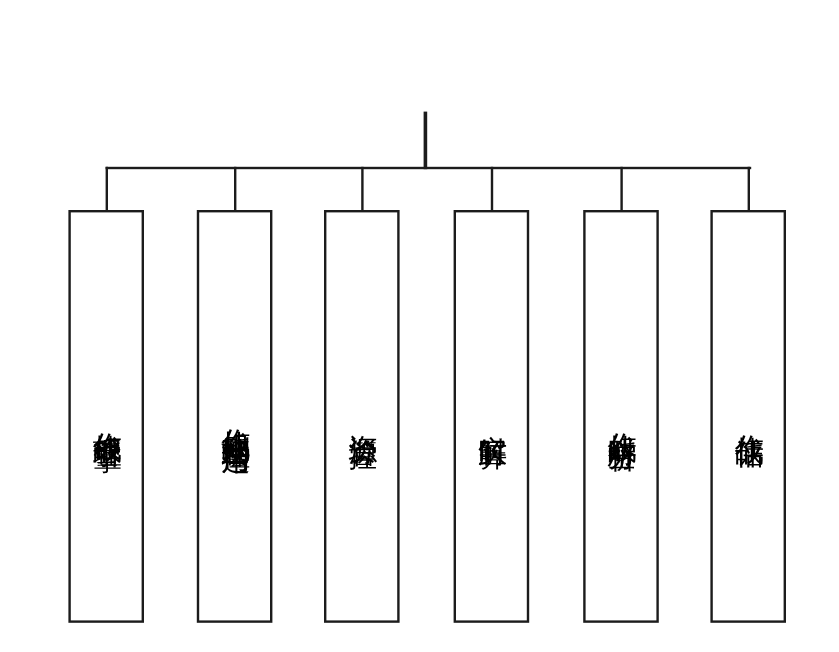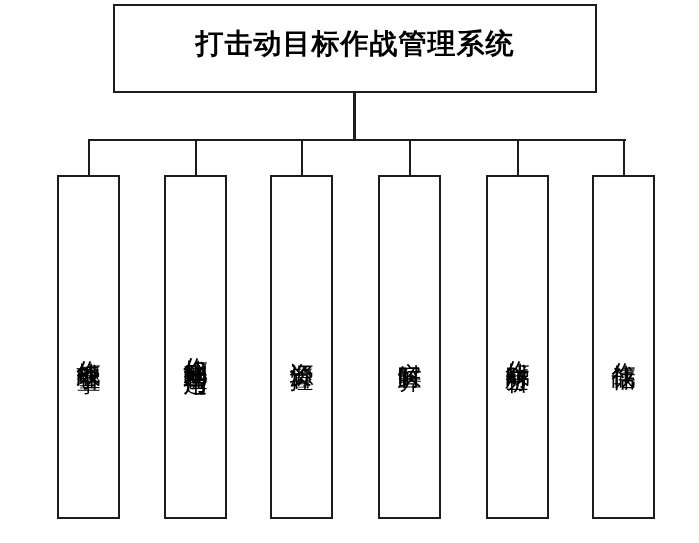--- a/index.html
+++ b/index.html
@@ -80,23 +80,20 @@
     letter-spacing: 2px;
     line-height: 1;
     white-space: nowrap;
   }
 </style>
 </head>
 <body>
 
 <div class="canvas">
 
-  <div class="root-box">
-    <span class="root-label">打击动目标作战管理系统</span>
-  </div>
 
   <div class="line trunk"></div>
   <div class="line hbar"></div>
   <div class="line stub stub-1"></div>
   <div class="line stub stub-2"></div>
   <div class="line stub stub-3"></div>
   <div class="line stub stub-4"></div>
   <div class="line stub stub-5"></div>
   <div class="line stub stub-6"></div>
 

